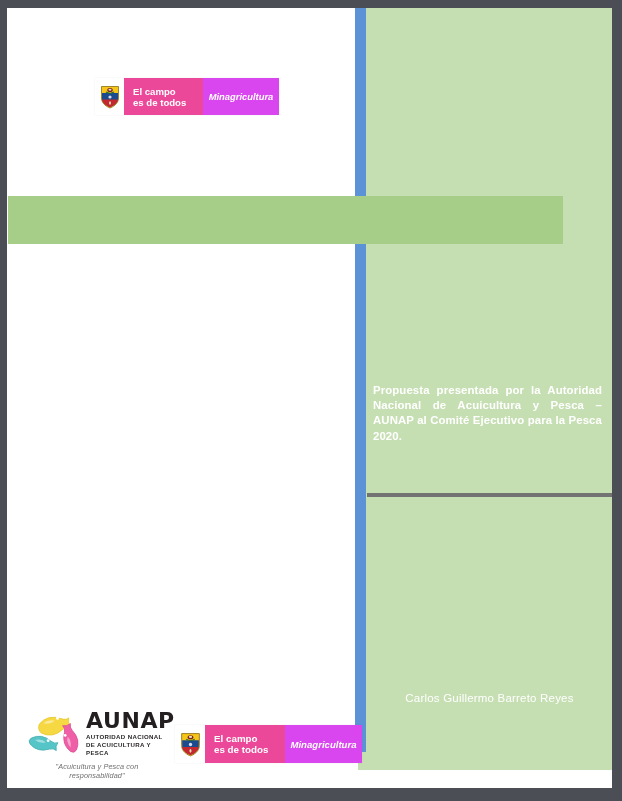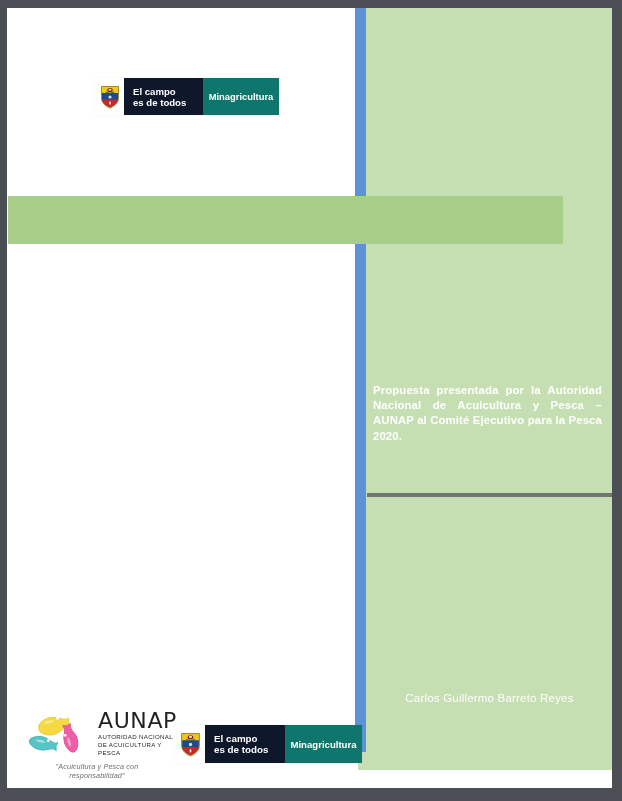--- a/index.html
+++ b/index.html
@@ -101,34 +101,35 @@
     align-items: stretch;
     box-shadow: 0 0 0 0.5px rgba(0,0,0,0.04);
   }
   .mina-shield-cell {
     background: #ffffff;
     display: flex;
     align-items: center;
     justify-content: center;
   }
   .mina-campo {
-    background: #0f172a;
+    background: #ec4899;
     color: #ffffff;
     font-weight: bold;
     display: flex;
     flex-direction: column;
     justify-content: center;
   }
   .mina-mina {
-    background: #0f766e;
+    background: #d946ef;
     color: #ffffff;
     display: flex;
     align-items: center;
     justify-content: center;
     font-weight: bold;
+    font-style: italic;
   }
 
   
   .shield {
     position: relative;
   }
   .shield .sv { display:block; }
 
   
   #logo-top { left: 88px; top: 70px; height: 37px; }
@@ -154,22 +155,23 @@
   .aunap-row {
     display: flex;
     align-items: center;
   }
   .aunap-fish {
     width: 52px;
     height: 48px;
     flex: 0 0 52px;
   }
   .aunap-words {
-    margin-left: 19px;
+    margin-left: 7px;
     padding-top: 2px;
+    font-weight: bold;
   }
   .aunap-name {
     font-family: "DejaVu Sans", sans-serif;
     font-size: 22px;
     letter-spacing: 0.6px;
     color: #231f20;
     line-height: 22px;
   }
   .aunap-sub {
     font-size: 6.1px;

